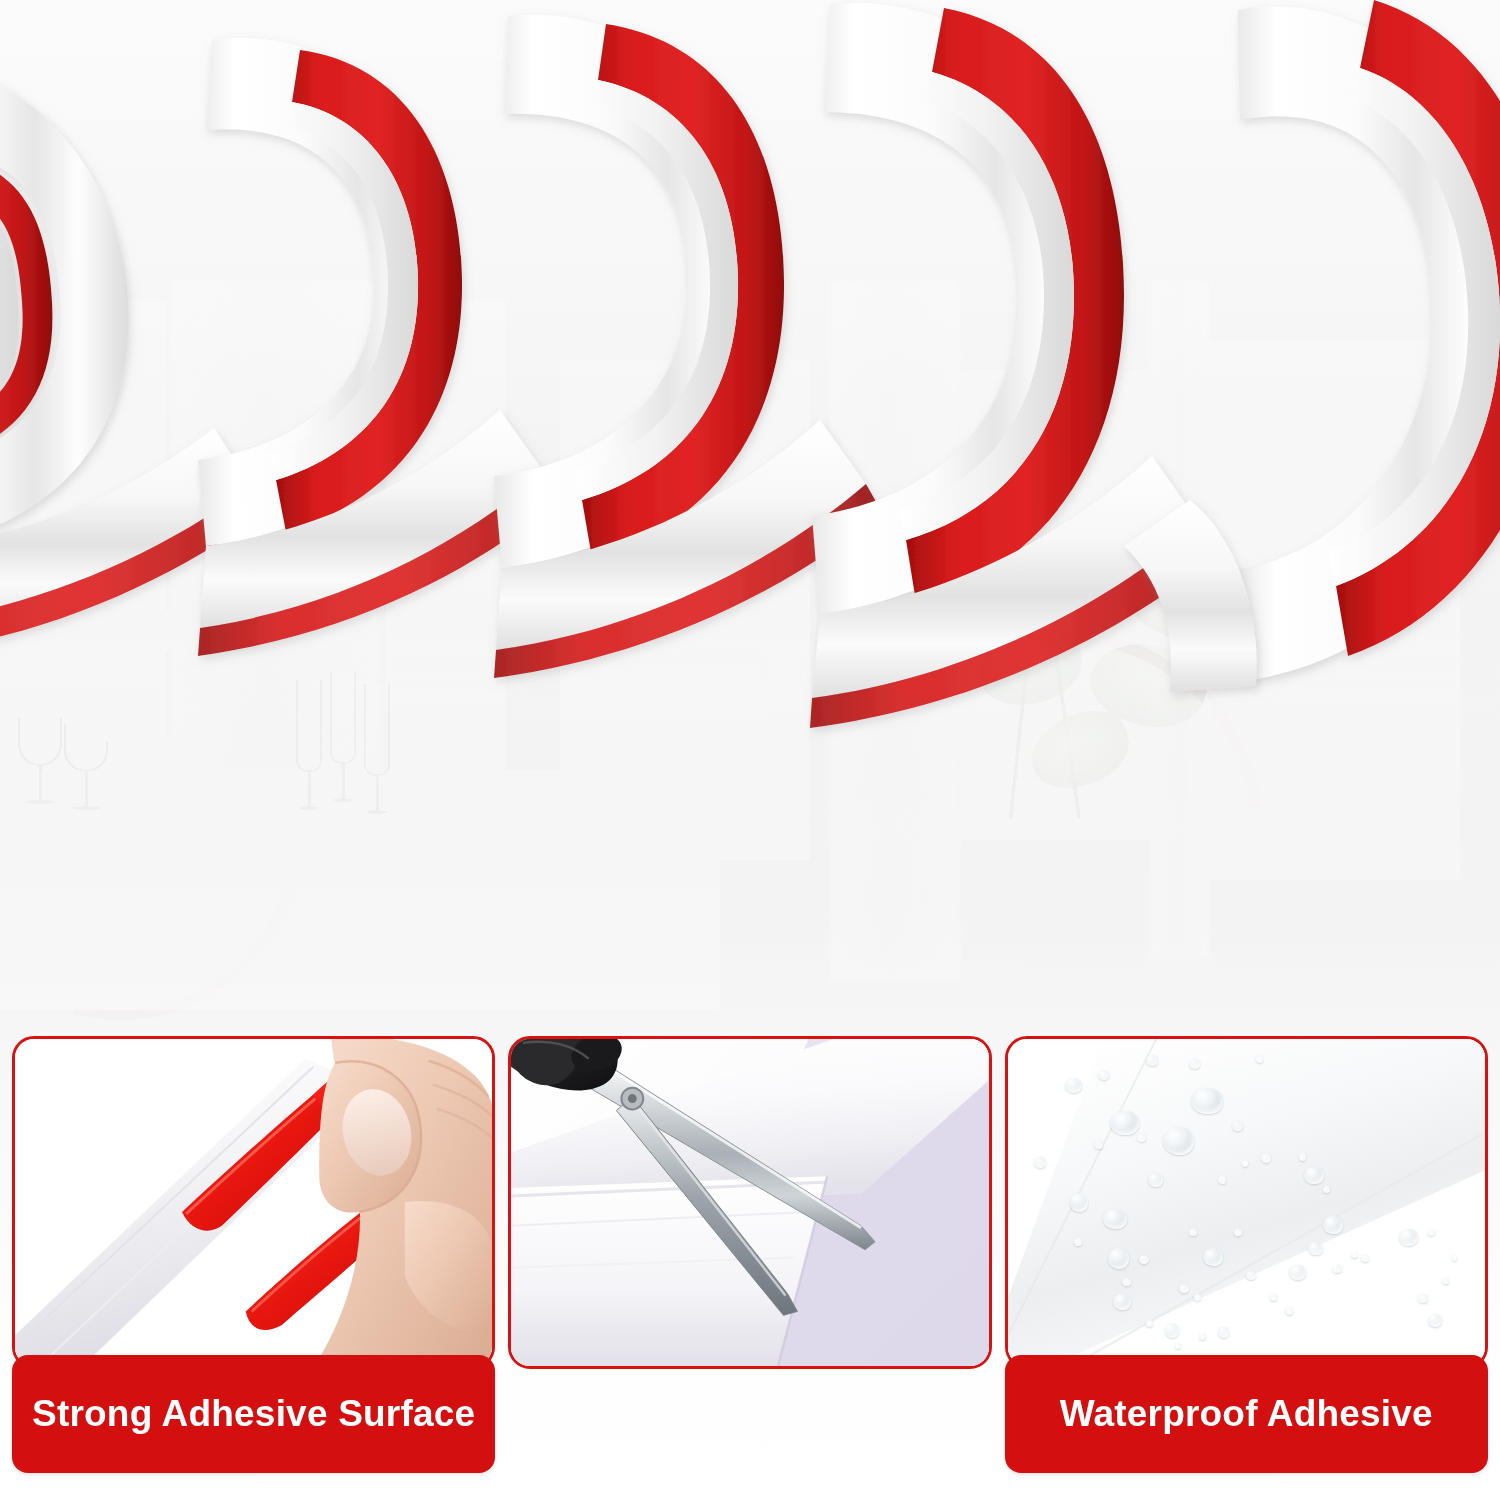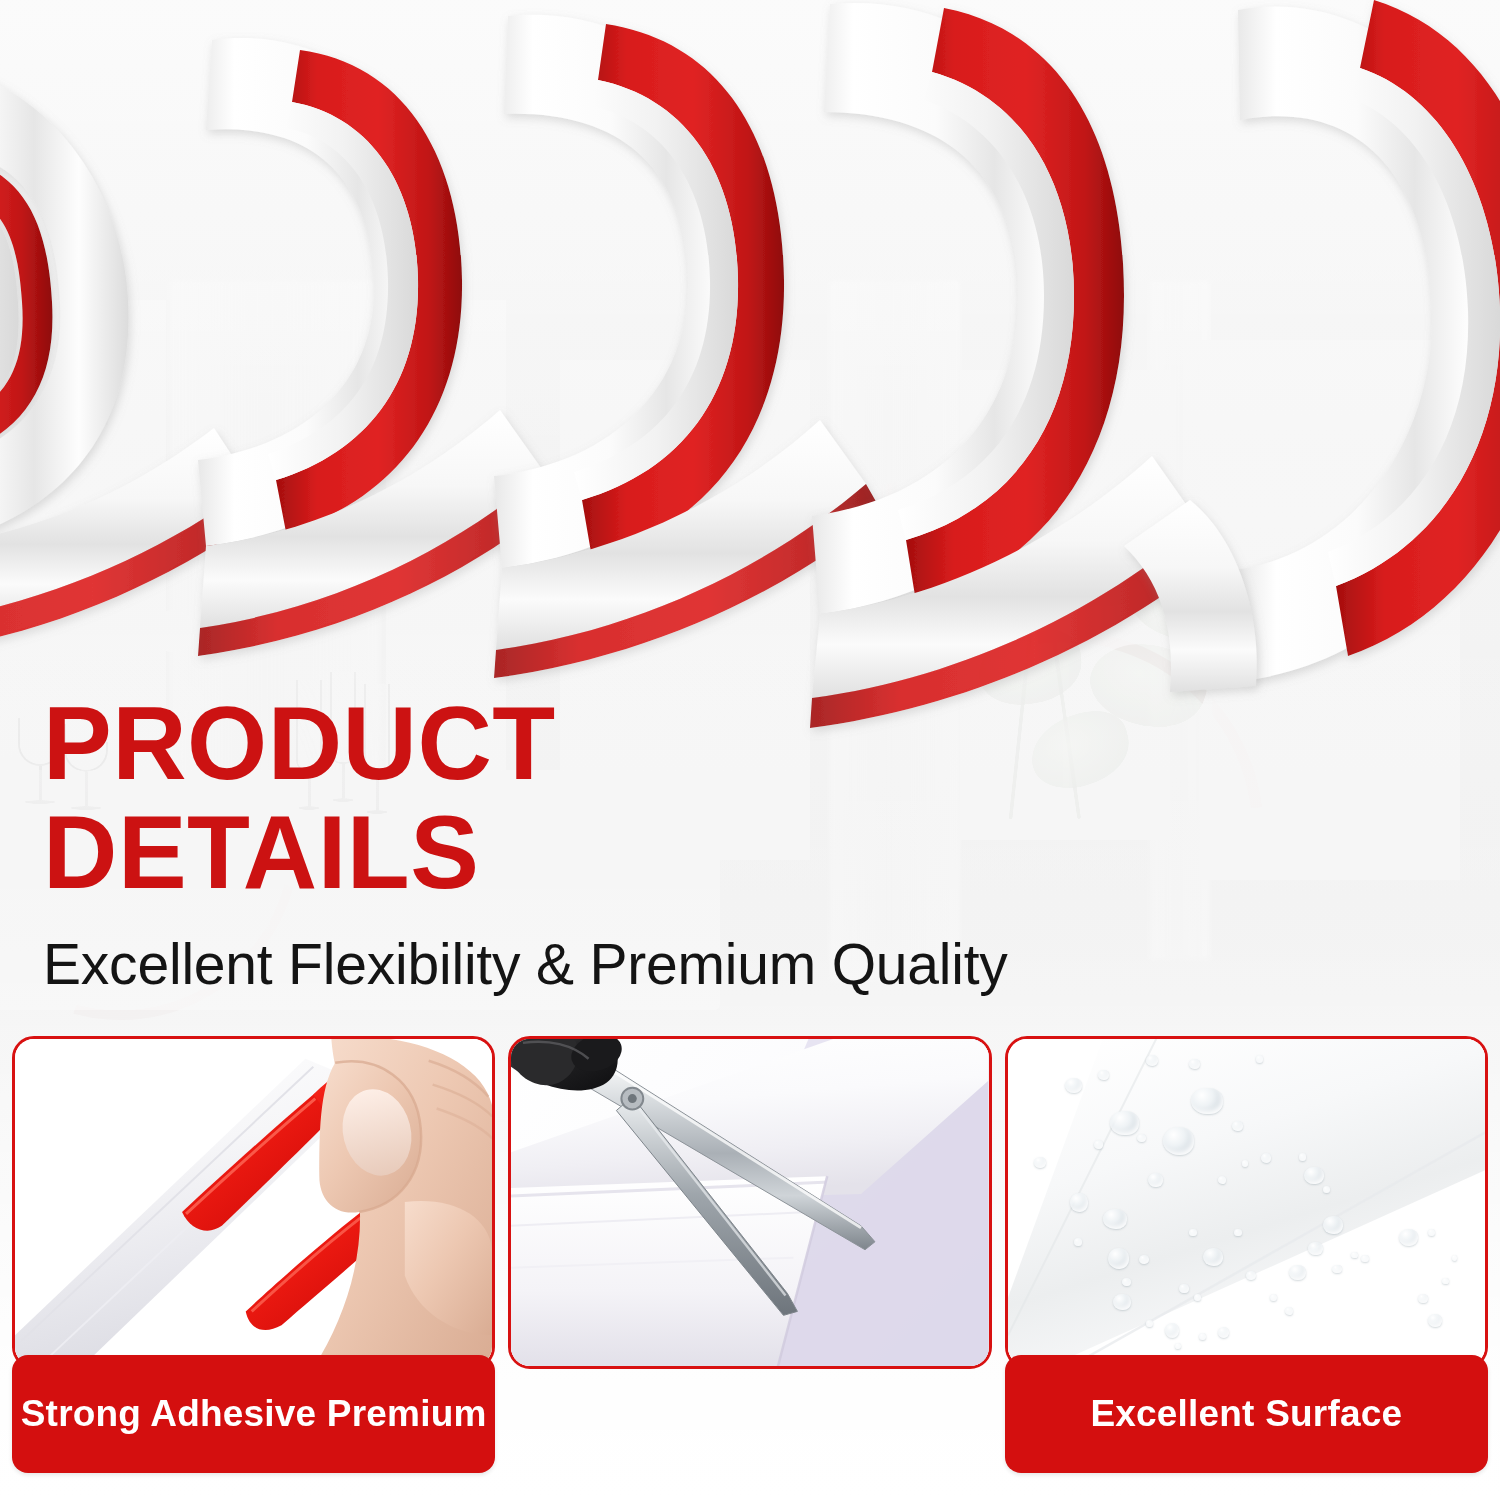--- a/index.html
+++ b/index.html
@@ -397,25 +397,20 @@
         <path d="M 1360,88 C 1444,116 1496,212 1500,330 C 1504,460 1444,566 1336,606 L 1328,572
                  C 1422,536 1472,446 1468,330 C 1464,226 1420,144 1350,118 Z" fill="url(#edgeWhite)"></path>
       </g>
 
       <g filter="url(#tinyShadow)">
         <path d="M 1190,520 C 1240,560 1262,640 1256,706 L 1170,712 C 1176,646 1158,598 1124,566 Z" fill="url(#tapeFaceV)"></path>
       </g>
     </svg>
   </div>
 
-  <div class="title-block">
-    <h1 class="title-line">PRODUCT</h1>
-    <h1 class="title-line second">DETAILS</h1>
-    <p class="subtitle">Excellent Flexibility &amp; Premium Quality</p>
-  </div>
 
   <div class="features">
 
     <div class="feature">
       <div class="feature-frame">
         <div class="p1-bg"></div>
         <svg class="p1-svg" viewBox="0 0 480 333" preserveAspectRatio="xMidYMid slice">
           <defs>
             <linearGradient id="skin" x1="0" y1="0" x2="1" y2="1">
               <stop offset="0%" stop-color="#f7ddcd"></stop>
@@ -466,21 +461,21 @@
             <ellipse cx="364" cy="96" rx="34" ry="44" fill="url(#nail)" transform="rotate(-14 364 96)"></ellipse>
 
             <path d="M 416,24 C 442,32 462,44 476,60" stroke="#d9ab92" stroke-width="2.5" fill="none" opacity="0.65"></path>
             <path d="M 420,48 C 446,56 466,66 480,80" stroke="#d9ab92" stroke-width="2.5" fill="none" opacity="0.55"></path>
             <path d="M 424,72 C 448,80 468,90 480,102" stroke="#d9ab92" stroke-width="2.5" fill="none" opacity="0.45"></path>
 
             <path d="M 392,166 C 440,160 480,180 480,220 L 480,300 C 440,300 404,276 392,240 Z" fill="url(#skin)" opacity="0.96"></path>
           </g>
         </svg>
       </div>
-      <div class="feature-caption">Strong Adhesive Premium</div>
+      <div class="feature-caption">Strong Adhesive Surface</div>
     </div>
 
     <div class="feature">
       <div class="feature-frame">
         <div class="p2-bg"></div>
         <svg class="p2-svg" viewBox="0 0 480 333" preserveAspectRatio="xMidYMid slice">
           <defs>
             <linearGradient id="steel" x1="0" y1="0" x2="0" y2="1">
               <stop offset="0%" stop-color="#ffffff"></stop>
               <stop offset="22%" stop-color="#d9dde0"></stop>
@@ -612,17 +607,17 @@
           <div class="drop" style="left:91%;  top:73%; width:1.4%; height:2.0%;"></div>
           <div class="drop" style="left:93%;  top:66%; width:1.2%; height:1.8%;"></div>
           <div class="drop" style="left:52%;  top:5%;  width:1.6%; height:2.2%;"></div>
           <div class="drop" style="left:53%;  top:35%; width:2.2%; height:3.0%;"></div>
           <div class="drop" style="left:49%;  top:37%; width:1.4%; height:2.0%;"></div>
           <div class="drop" style="left:44%;  top:88%; width:2.4%; height:3.4%;"></div>
           <div class="drop" style="left:40%;  top:90%; width:1.6%; height:2.2%;"></div>
           <div class="drop" style="left:35%;  top:93%; width:1.4%; height:1.8%;"></div>
         </div>
       </div>
-      <div class="feature-caption">Excellent Surface</div>
+      <div class="feature-caption">Waterproof Adhesive</div>
     </div>
 
   </div>
 </div>
 
 </body></html>

